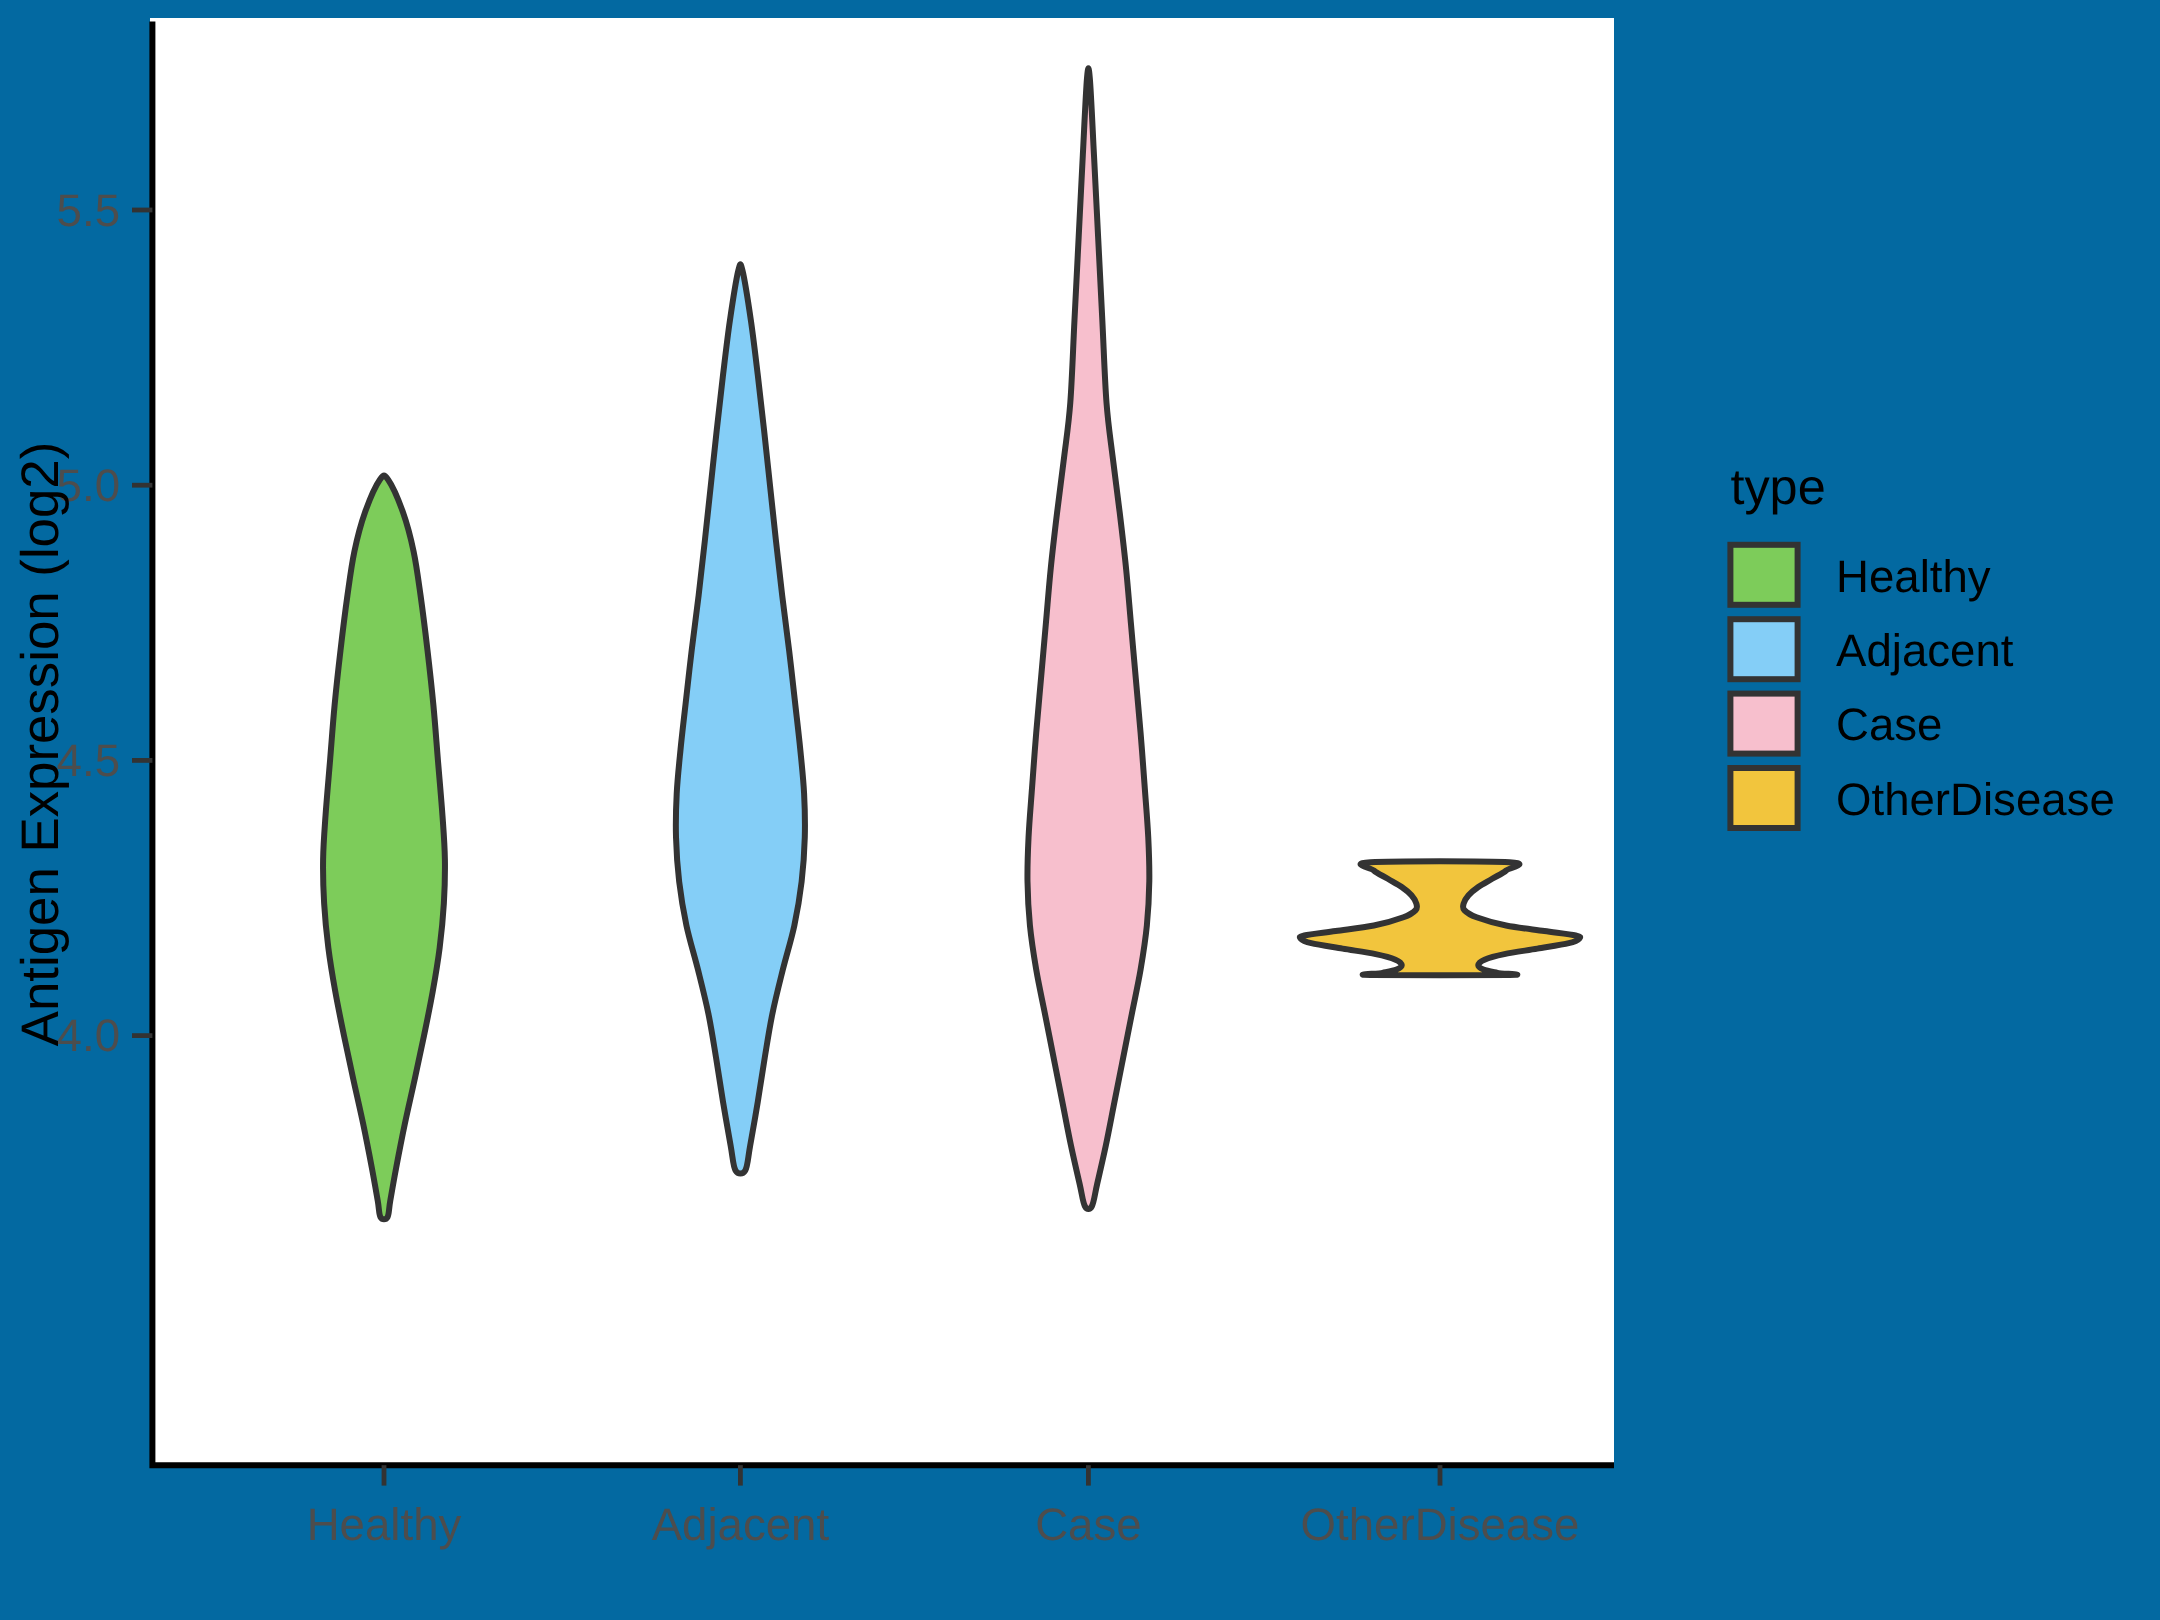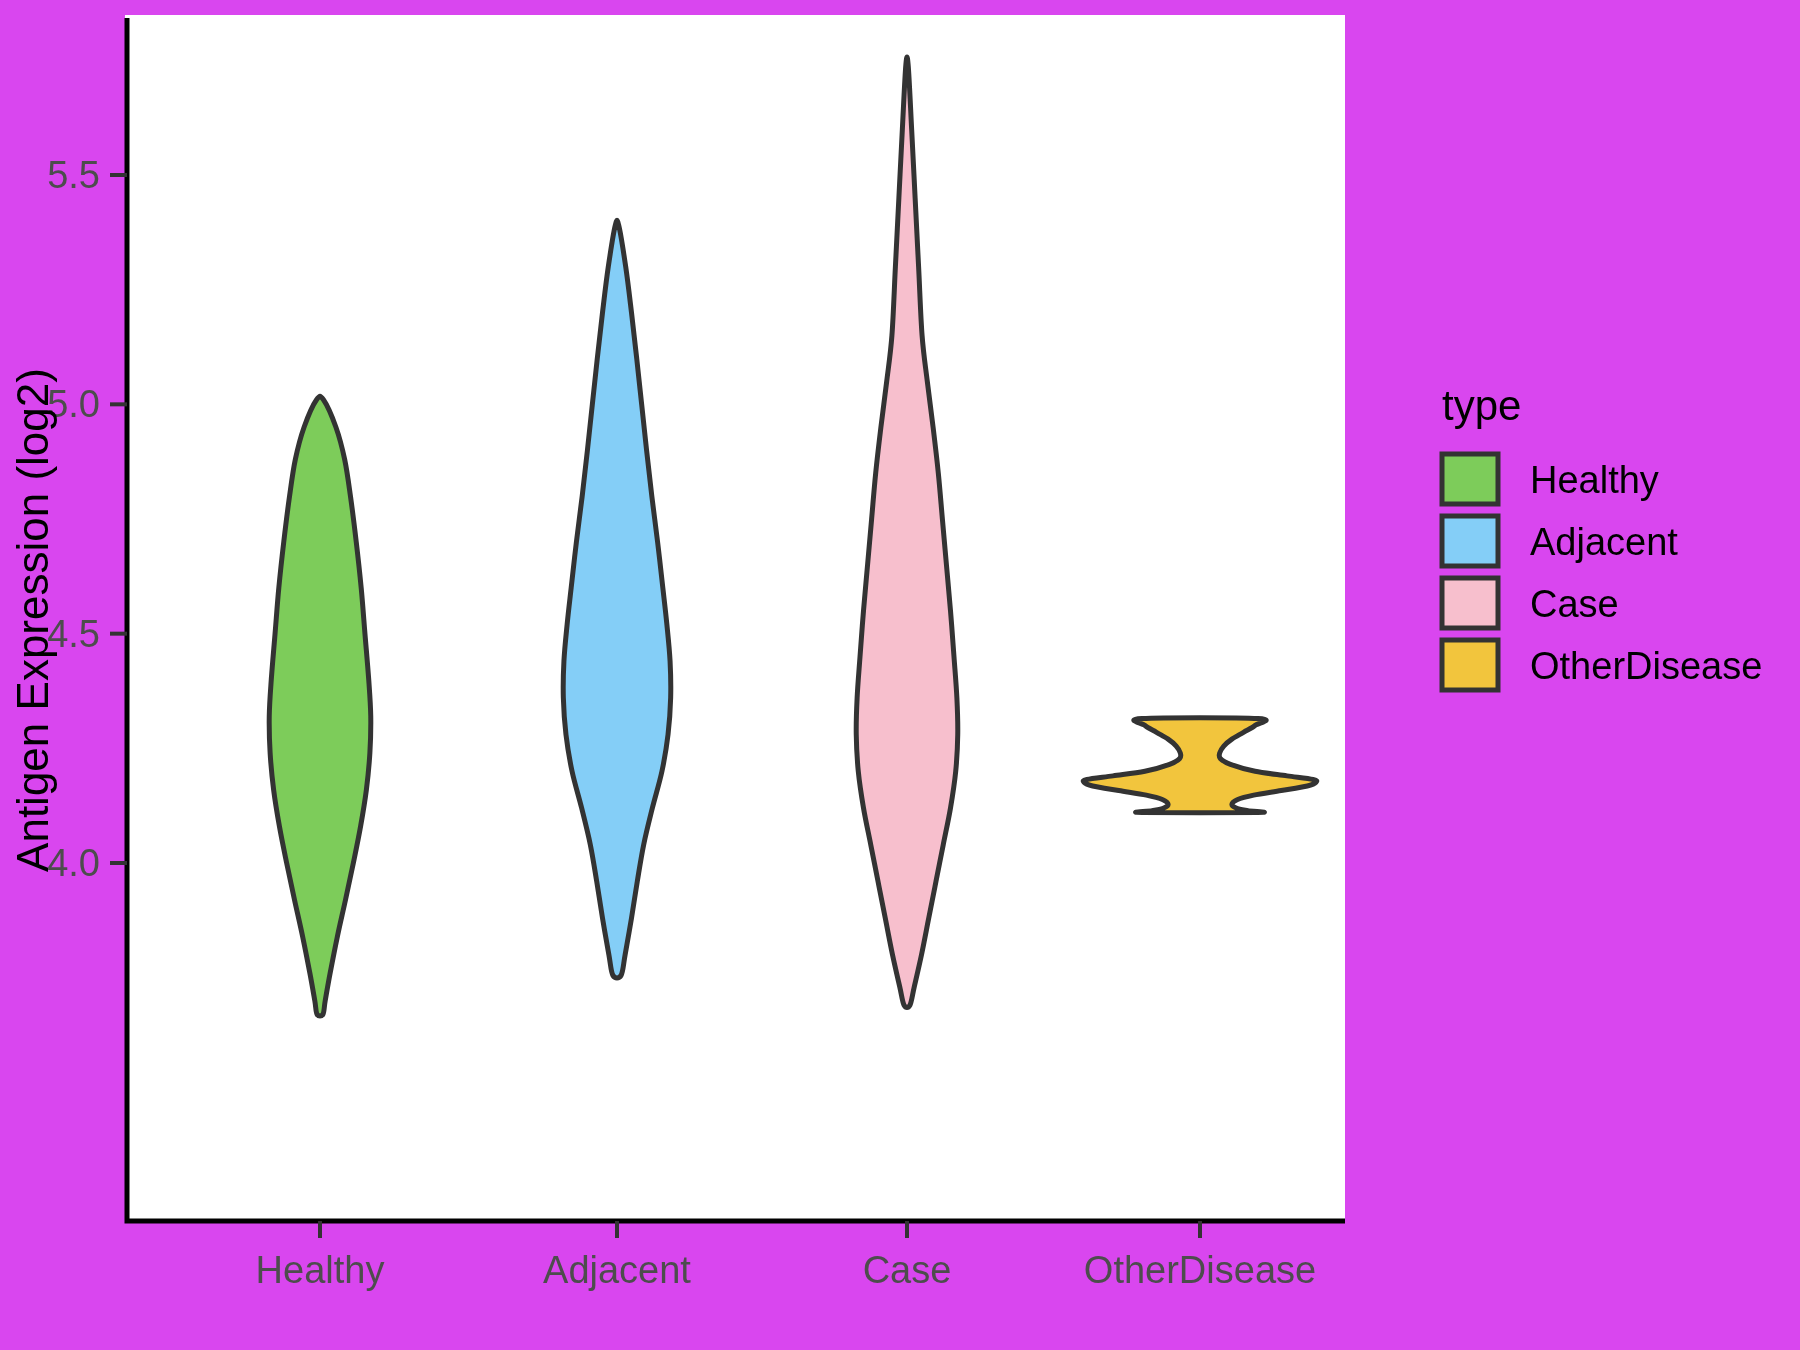--- a/index.html
+++ b/index.html
@@ -10,21 +10,21 @@
   body {
     width: 1800px;
     height: 1350px;
     font-family: "Liberation Sans", sans-serif;
     overflow: hidden;
   }
   #plot-root {
     position: relative;
     width: 1800px;
     height: 1350px;
-    background: #d946ef;
+    background: #0369a1;
   }
   svg.plot-canvas {
     position: absolute;
     left: 0;
     top: 0;
     width: 1800px;
     height: 1350px;
     display: block;
   }
   .axis-text {

